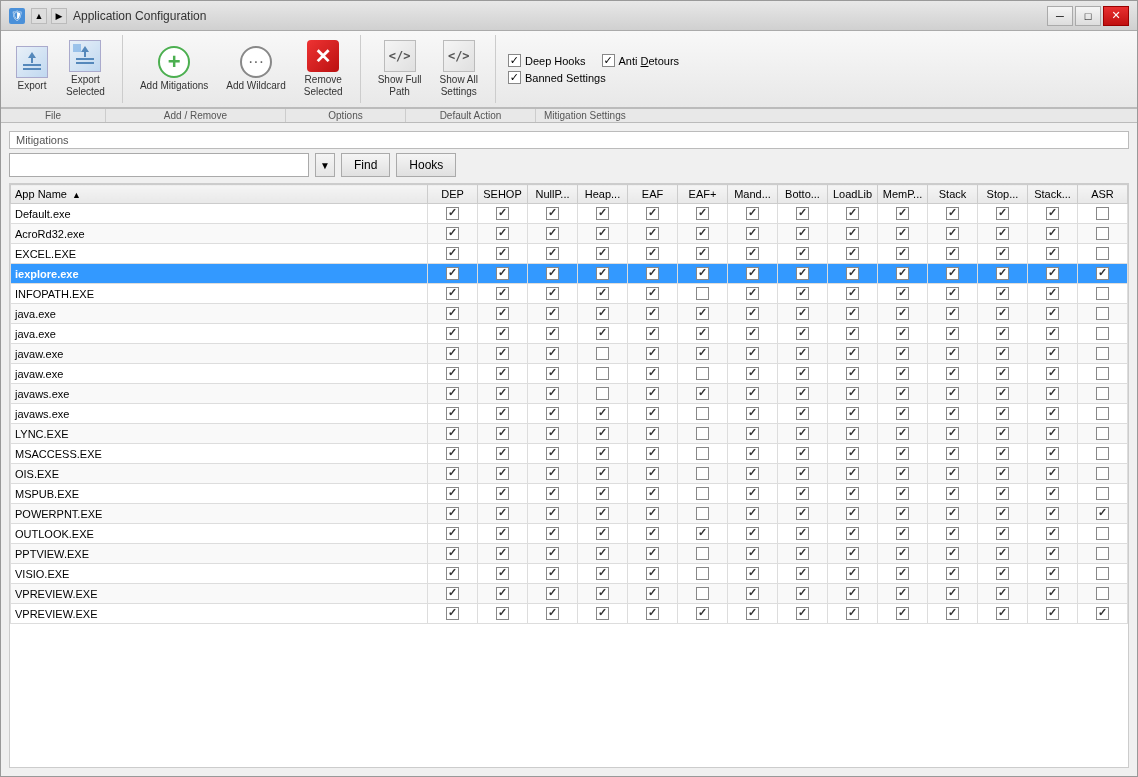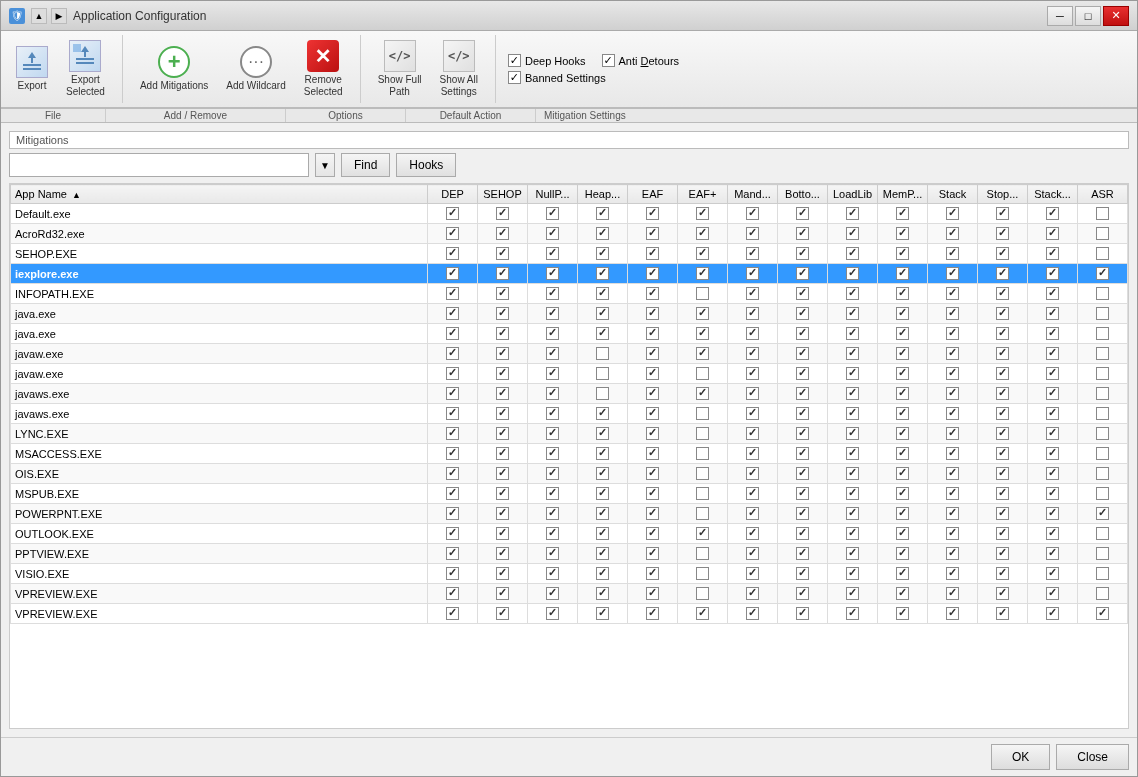--- a/index.html
+++ b/index.html
@@ -212,21 +212,21 @@
               <td style="text-align: center;"><div style="width: 13px; height: 13px; border: 1px solid rgb(136, 136, 136); background: white; display: inline-block; vertical-align: middle; position: relative;"><span style="position:absolute;top:-2px;left:1px;font-size:11px;color:#333;font-weight:bold;">✓</span></div></td>
               <td style="text-align: center;"><div style="width: 13px; height: 13px; border: 1px solid rgb(136, 136, 136); background: white; display: inline-block; vertical-align: middle; position: relative;"><span style="position:absolute;top:-2px;left:1px;font-size:11px;color:#333;font-weight:bold;">✓</span></div></td>
               <td style="text-align: center;"><div style="width: 13px; height: 13px; border: 1px solid rgb(136, 136, 136); background: white; display: inline-block; vertical-align: middle; position: relative;"><span style="position:absolute;top:-2px;left:1px;font-size:11px;color:#333;font-weight:bold;">✓</span></div></td>
               <td style="text-align: center;"><div style="width: 13px; height: 13px; border: 1px solid rgb(136, 136, 136); background: white; display: inline-block; vertical-align: middle; position: relative;"><span style="position:absolute;top:-2px;left:1px;font-size:11px;color:#333;font-weight:bold;">✓</span></div></td>
               <td style="text-align: center;"><div style="width: 13px; height: 13px; border: 1px solid rgb(136, 136, 136); background: white; display: inline-block; vertical-align: middle; position: relative;"><span style="position:absolute;top:-2px;left:1px;font-size:11px;color:#333;font-weight:bold;">✓</span></div></td>
               <td style="text-align: center;"><div style="width: 13px; height: 13px; border: 1px solid rgb(136, 136, 136); background: white; display: inline-block; vertical-align: middle; position: relative;"><span style="position:absolute;top:-2px;left:1px;font-size:11px;color:#333;font-weight:bold;">✓</span></div></td>
               <td style="text-align: center;"><div style="width: 13px; height: 13px; border: 1px solid rgb(136, 136, 136); background: white; display: inline-block; vertical-align: middle; position: relative;"><span style="position:absolute;top:-2px;left:1px;font-size:11px;color:#333;font-weight:bold;">✓</span></div></td>
               <td style="text-align: center;"><div style="width: 13px; height: 13px; border: 1px solid rgb(136, 136, 136); background: white; display: inline-block; vertical-align: middle; position: relative;"></div></td>
             </tr>
             <tr>
-              <td>SEHOP.EXE</td>
+              <td>EXCEL.EXE</td>
               <td style="text-align: center;"><div style="width: 13px; height: 13px; border: 1px solid rgb(136, 136, 136); background: white; display: inline-block; vertical-align: middle; position: relative;"><span style="position:absolute;top:-2px;left:1px;font-size:11px;color:#333;font-weight:bold;">✓</span></div></td>
               <td style="text-align: center;"><div style="width: 13px; height: 13px; border: 1px solid rgb(136, 136, 136); background: white; display: inline-block; vertical-align: middle; position: relative;"><span style="position:absolute;top:-2px;left:1px;font-size:11px;color:#333;font-weight:bold;">✓</span></div></td>
               <td style="text-align: center;"><div style="width: 13px; height: 13px; border: 1px solid rgb(136, 136, 136); background: white; display: inline-block; vertical-align: middle; position: relative;"><span style="position:absolute;top:-2px;left:1px;font-size:11px;color:#333;font-weight:bold;">✓</span></div></td>
               <td style="text-align: center;"><div style="width: 13px; height: 13px; border: 1px solid rgb(136, 136, 136); background: white; display: inline-block; vertical-align: middle; position: relative;"><span style="position:absolute;top:-2px;left:1px;font-size:11px;color:#333;font-weight:bold;">✓</span></div></td>
               <td style="text-align: center;"><div style="width: 13px; height: 13px; border: 1px solid rgb(136, 136, 136); background: white; display: inline-block; vertical-align: middle; position: relative;"><span style="position:absolute;top:-2px;left:1px;font-size:11px;color:#333;font-weight:bold;">✓</span></div></td>
               <td style="text-align: center;"><div style="width: 13px; height: 13px; border: 1px solid rgb(136, 136, 136); background: white; display: inline-block; vertical-align: middle; position: relative;"><span style="position:absolute;top:-2px;left:1px;font-size:11px;color:#333;font-weight:bold;">✓</span></div></td>
               <td style="text-align: center;"><div style="width: 13px; height: 13px; border: 1px solid rgb(136, 136, 136); background: white; display: inline-block; vertical-align: middle; position: relative;"><span style="position:absolute;top:-2px;left:1px;font-size:11px;color:#333;font-weight:bold;">✓</span></div></td>
               <td style="text-align: center;"><div style="width: 13px; height: 13px; border: 1px solid rgb(136, 136, 136); background: white; display: inline-block; vertical-align: middle; position: relative;"><span style="position:absolute;top:-2px;left:1px;font-size:11px;color:#333;font-weight:bold;">✓</span></div></td>
               <td style="text-align: center;"><div style="width: 13px; height: 13px; border: 1px solid rgb(136, 136, 136); background: white; display: inline-block; vertical-align: middle; position: relative;"><span style="position:absolute;top:-2px;left:1px;font-size:11px;color:#333;font-weight:bold;">✓</span></div></td>
               <td style="text-align: center;"><div style="width: 13px; height: 13px; border: 1px solid rgb(136, 136, 136); background: white; display: inline-block; vertical-align: middle; position: relative;"><span style="position:absolute;top:-2px;left:1px;font-size:11px;color:#333;font-weight:bold;">✓</span></div></td>
@@ -539,17 +539,13 @@
               <td style="text-align: center;"><div style="width: 13px; height: 13px; border: 1px solid rgb(136, 136, 136); background: white; display: inline-block; vertical-align: middle; position: relative;"><span style="position:absolute;top:-2px;left:1px;font-size:11px;color:#333;font-weight:bold;">✓</span></div></td>
               <td style="text-align: center;"><div style="width: 13px; height: 13px; border: 1px solid rgb(136, 136, 136); background: white; display: inline-block; vertical-align: middle; position: relative;"><span style="position:absolute;top:-2px;left:1px;font-size:11px;color:#333;font-weight:bold;">✓</span></div></td>
               <td style="text-align: center;"><div style="width: 13px; height: 13px; border: 1px solid rgb(136, 136, 136); background: white; display: inline-block; vertical-align: middle; position: relative;"><span style="position:absolute;top:-2px;left:1px;font-size:11px;color:#333;font-weight:bold;">✓</span></div></td>
               <td style="text-align: center;"><div style="width: 13px; height: 13px; border: 1px solid rgb(136, 136, 136); background: white; display: inline-block; vertical-align: middle; position: relative;"><span style="position:absolute;top:-2px;left:1px;font-size:11px;color:#333;font-weight:bold;">✓</span></div></td>
             </tr>
           </tbody>
       </table>
     </div>
   </div>
 
-  <div class="bottom-bar">
-    <button class="bottom-btn">OK</button>
-    <button class="bottom-btn">Close</button>
-  </div>
 </div>
 
 </body></html>

